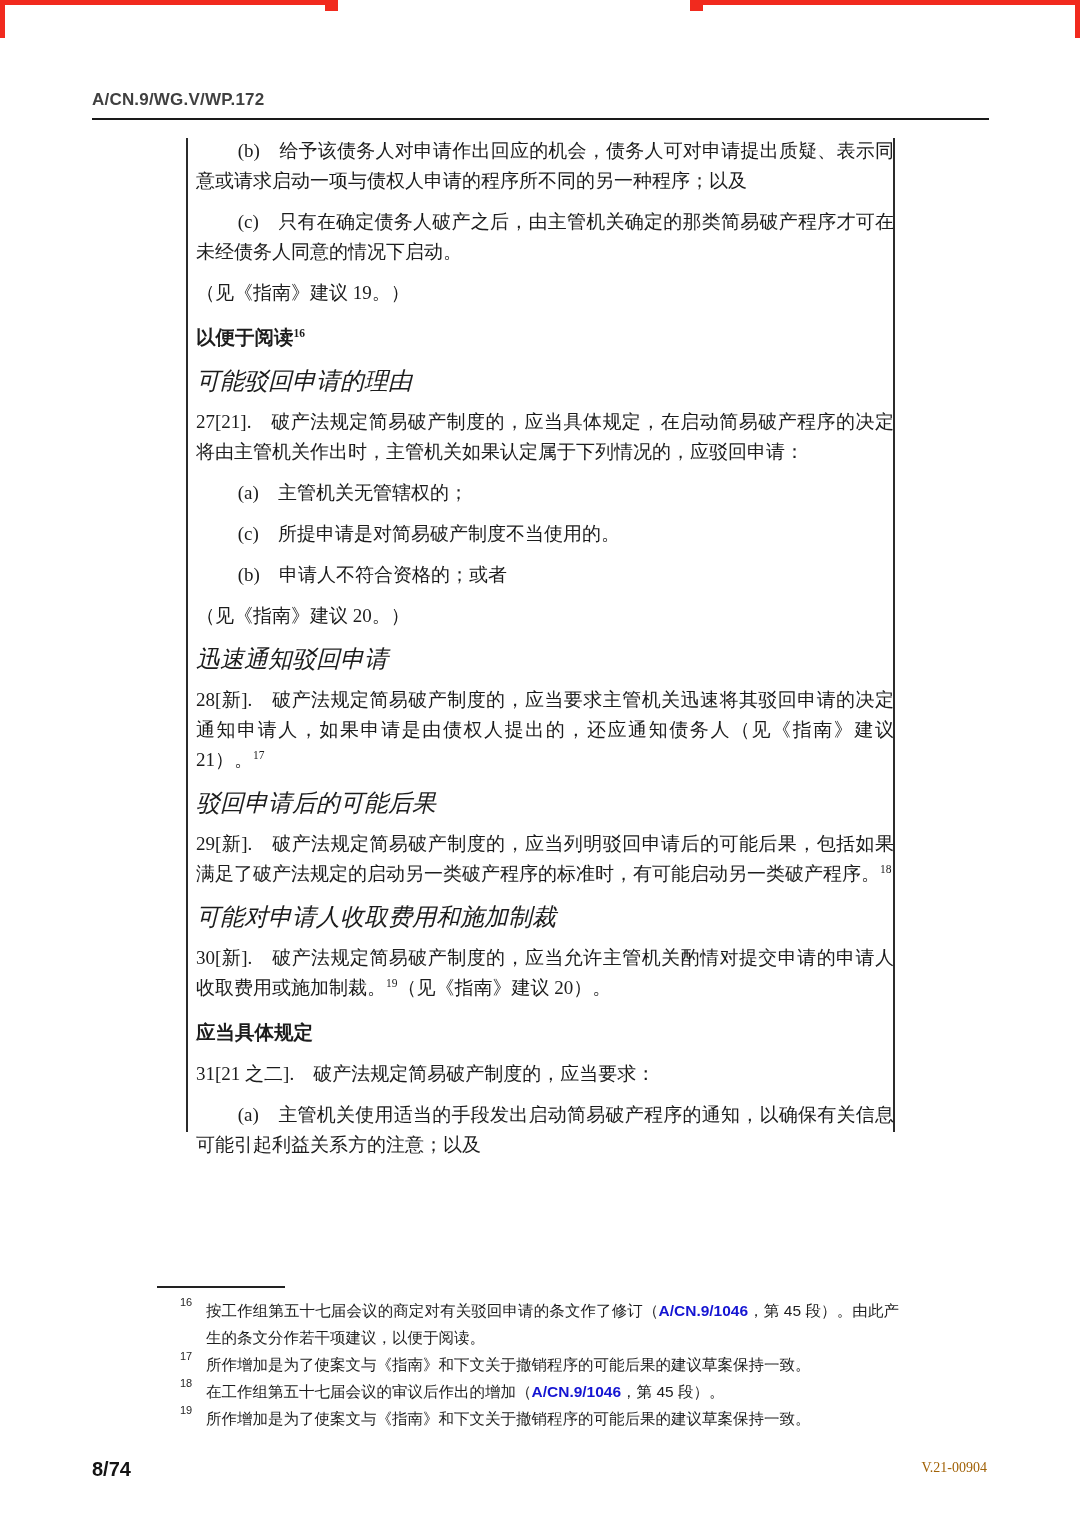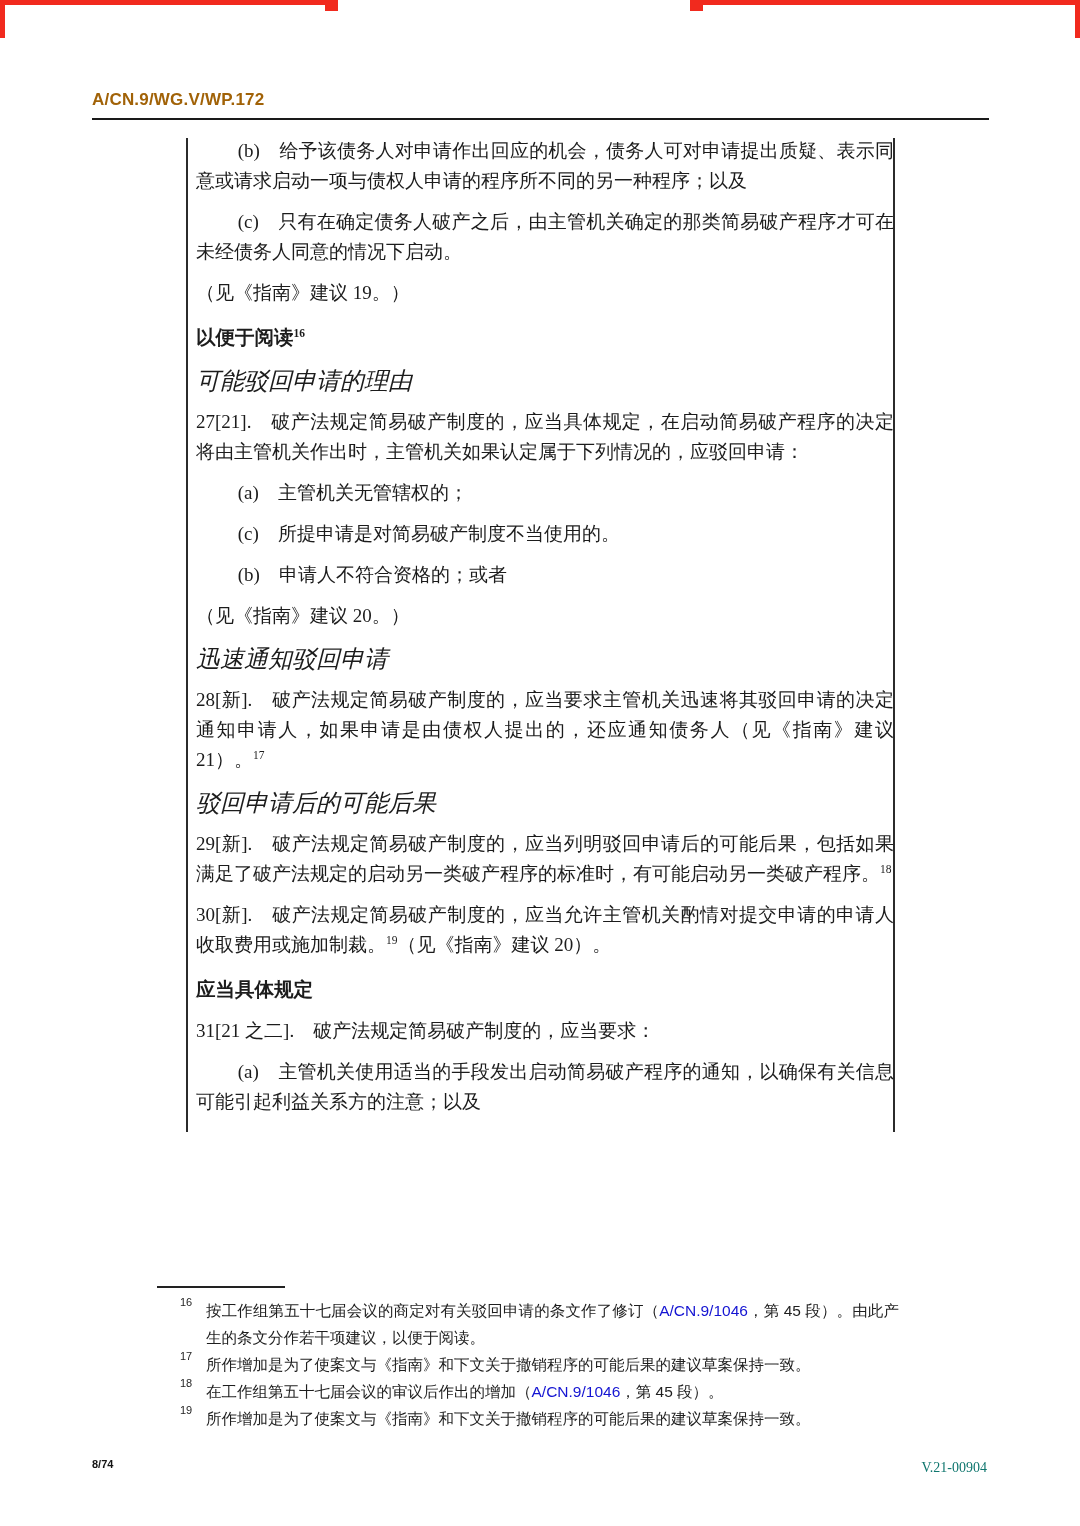--- a/index.html
+++ b/index.html
@@ -19,21 +19,21 @@
   #red-h-left-nub{left:325px;top:0;width:13px;height:11px;}
   #red-h-right{left:690px;top:0;width:390px;height:5px;}
   #red-h-right-nub{left:690px;top:0;width:13px;height:11px;}
   #red-v-left{left:0;top:0;width:5px;height:38px;}
   #red-v-right{left:1075px;top:0;width:5px;height:38px;}
 
   
   .doc-symbol{
     position:absolute;left:92px;top:90px;
     font-family:"Liberation Sans","DejaVu Sans",sans-serif;
-    font-weight:bold;font-size:17px;letter-spacing:.2px;color:#a16207;
+    font-weight:bold;font-size:17px;letter-spacing:.2px;color:#404040;
   }
   .header-rule{position:absolute;left:92px;top:118px;width:897px;height:2px;background:#1a1a1a;}
 
   
   .change-bar{position:absolute;top:138px;width:2px;height:994px;background:#2b2b2b;}
   #change-bar-left{left:186px;}
   #change-bar-right{left:893px;}
 
   
   .content{
@@ -51,32 +51,32 @@
   .footnote-area{
     position:absolute;left:157px;top:1286px;width:742px;
     font-family:"Liberation Sans","DejaVu Sans",sans-serif;
     font-size:15.5px;line-height:27px;color:#1e1e1e;text-align:justify;
   }
   .footnote-sep{width:128px;height:2px;background:#222;margin:0 0 9px 0;}
   .footnote{position:relative;padding-left:26px;margin-left:23px;}
   .footnote .fnmark{
     position:absolute;left:0;top:-1px;font-size:11px;line-height:normal;
   }
-  .fnlink{color:var(--link_blue);font-weight:normal;}
+  .fnlink{color:var(--link_blue);font-weight:bold;}
 
   
   .footer-left{
     position:absolute;left:92px;top:1458px;
     font-family:"Liberation Sans","DejaVu Sans",sans-serif;
-    font-weight:bold;font-size:11px;color:#141414;
+    font-weight:bold;font-size:20px;color:#141414;
   }
   .footer-right{
     position:absolute;right:93px;top:1460px;
     font-family:"Liberation Serif","DejaVu Serif",serif;
-    font-size:14px;color:#0f766e;
+    font-size:14px;color:#a16207;
   }
 </style>
 </head>
 <body>
 
 <div class="redmark" id="red-h-left"></div>
 <div class="redmark" id="red-h-left-nub"></div>
 <div class="redmark" id="red-h-right"></div>
 <div class="redmark" id="red-h-right-nub"></div>
 <div class="redmark" id="red-v-left"></div>
@@ -101,20 +101,21 @@
   <p class="indent">(c)　所提申请是对简易破产制度不当使用的。</p>
   <p class="indent">(b)　申请人不符合资格的；或者</p>
   <p>（见《指南》建议 20。）</p>
 
   <p class="sub">迅速通知驳回申请</p>
   <p><span>28[新].　破产法规定简易破产制度的，应当要求主管机关迅速将其驳回申请的决定通知申请人，如果申请是由债权人提出的，还应通知债务人（见《指南》建议 21）。</span><sup class="fnref">17</sup></p>
 
   <p class="sub">驳回申请后的可能后果</p>
   <p><span>29[新].　破产法规定简易破产制度的，应当列明驳回申请后的可能后果，包括如果满足了破产法规定的启动另一类破产程序的标准时，有可能启动另一类破产程序。</span><sup class="fnref">18</sup></p>
 
+  <p class="sub">可能对申请人收取费用和施加制裁</p>
   <p><span>30[新].　破产法规定简易破产制度的，应当允许主管机关酌情对提交申请的申请人收取费用或施加制裁。</span><sup class="fnref">19</sup><span>（见《指南》建议 20）。</span></p>
 
   <p class="head">应当具体规定</p>
   <p>31[21 之二].　破产法规定简易破产制度的，应当要求：</p>
   <p class="indent">(a)　主管机关使用适当的手段发出启动简易破产程序的通知，以确保有关信息可能引起利益关系方的注意；以及</p>
 </div>
 
 <div class="footnote-area">
   <div class="footnote-sep"></div>
 

